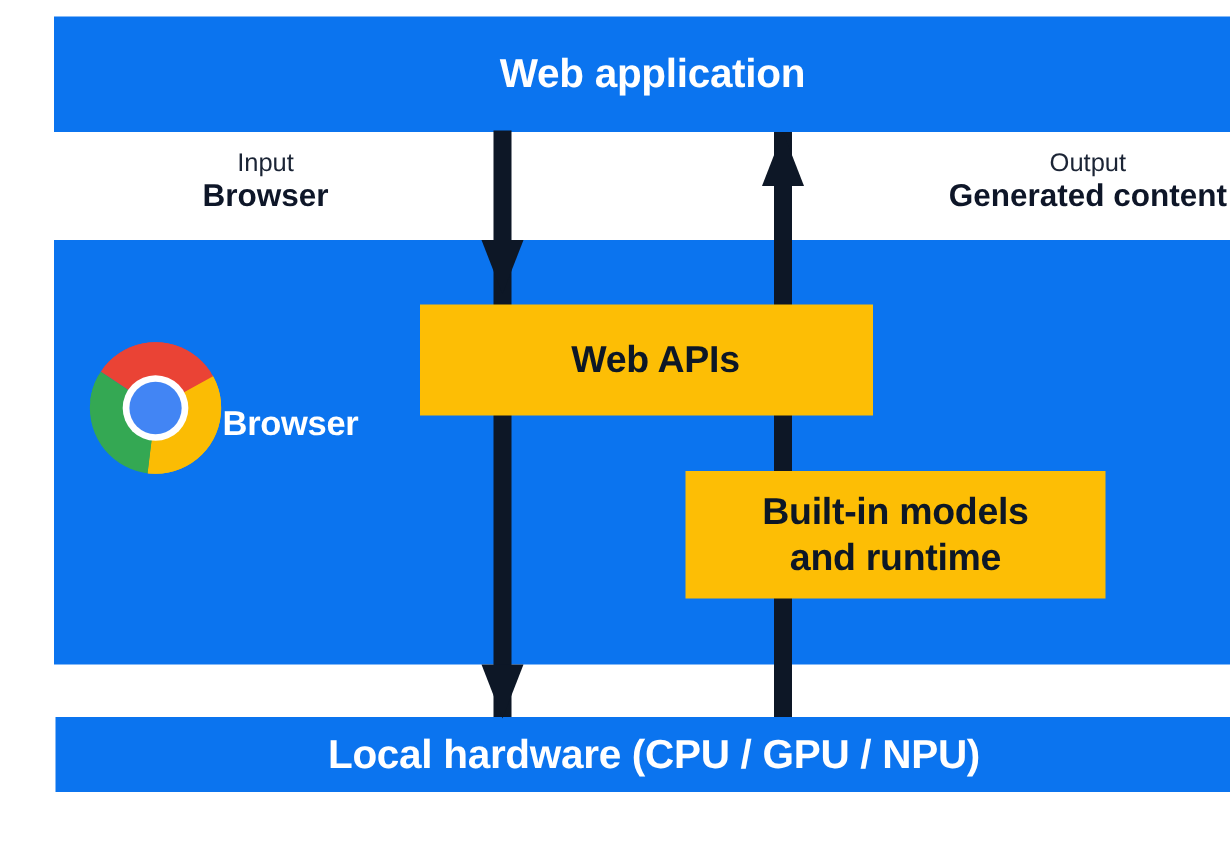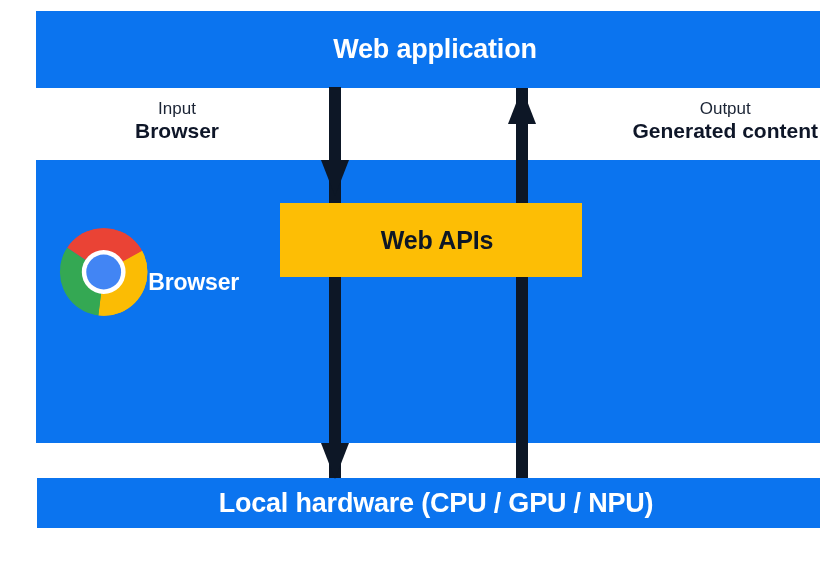--- a/index.html
+++ b/index.html
@@ -168,18 +168,24 @@
         <circle cx="50" cy="50" r="19.5" fill="#4285f4"></circle>
       </g>
     </svg>
     <span id="browser-caption">Browser</span>
   </div>
 
   <div class="amber-box" id="web-apis-box" style="background: rgb(253, 190, 5); padding-left: 12px;">
     <span class="box-text">Web APIs</span>
   </div>
 
+  <div class="amber-box" id="builtin-box" style="background: rgb(253, 190, 5);">
+    <span class="box-text">
+      <span>Built-in models</span><br>
+      <span>and runtime</span>
+    </span>
+  </div>
 
   <div class="slab" id="bottom-bar" style="background: rgb(11, 116, 239);">
     <span class="slab-title">Local hardware (CPU / GPU / NPU)</span>
   </div>
 
 </div>
 
 </body></html>

